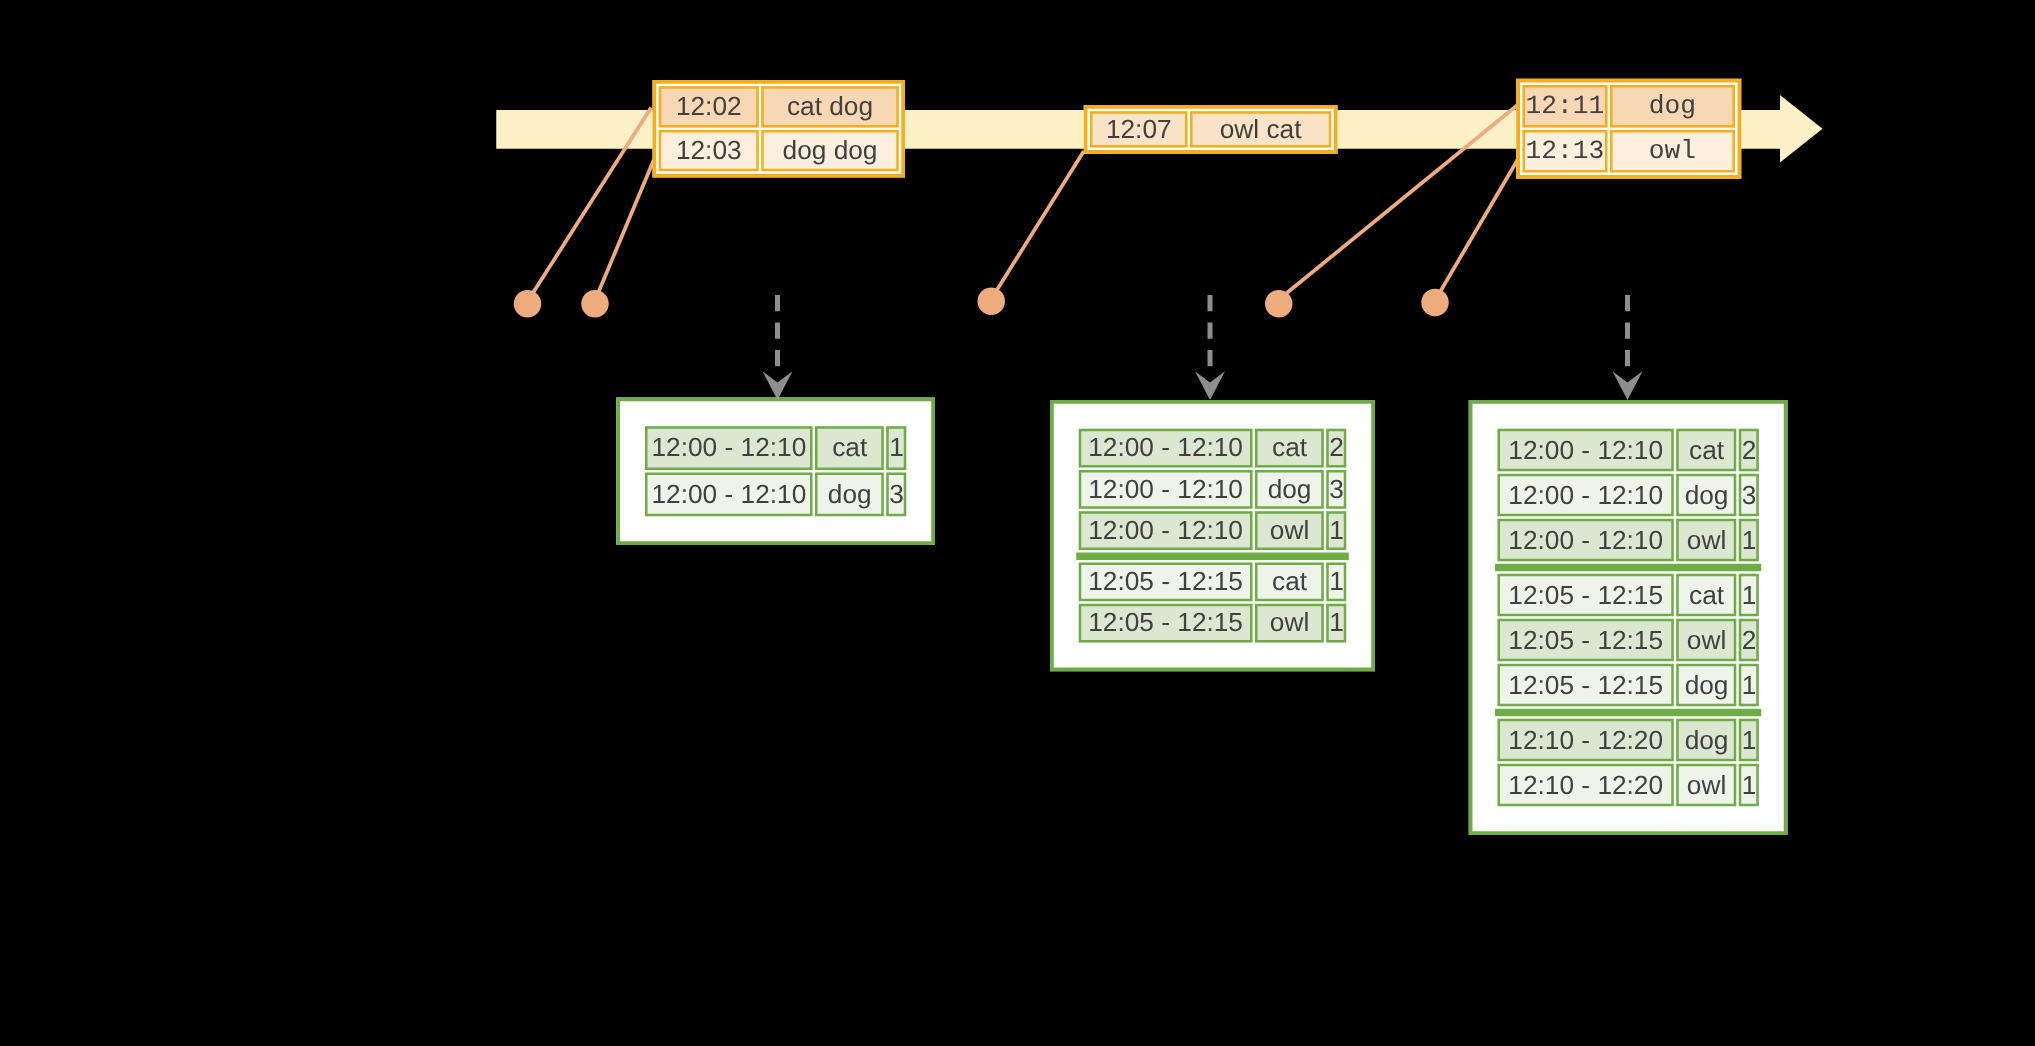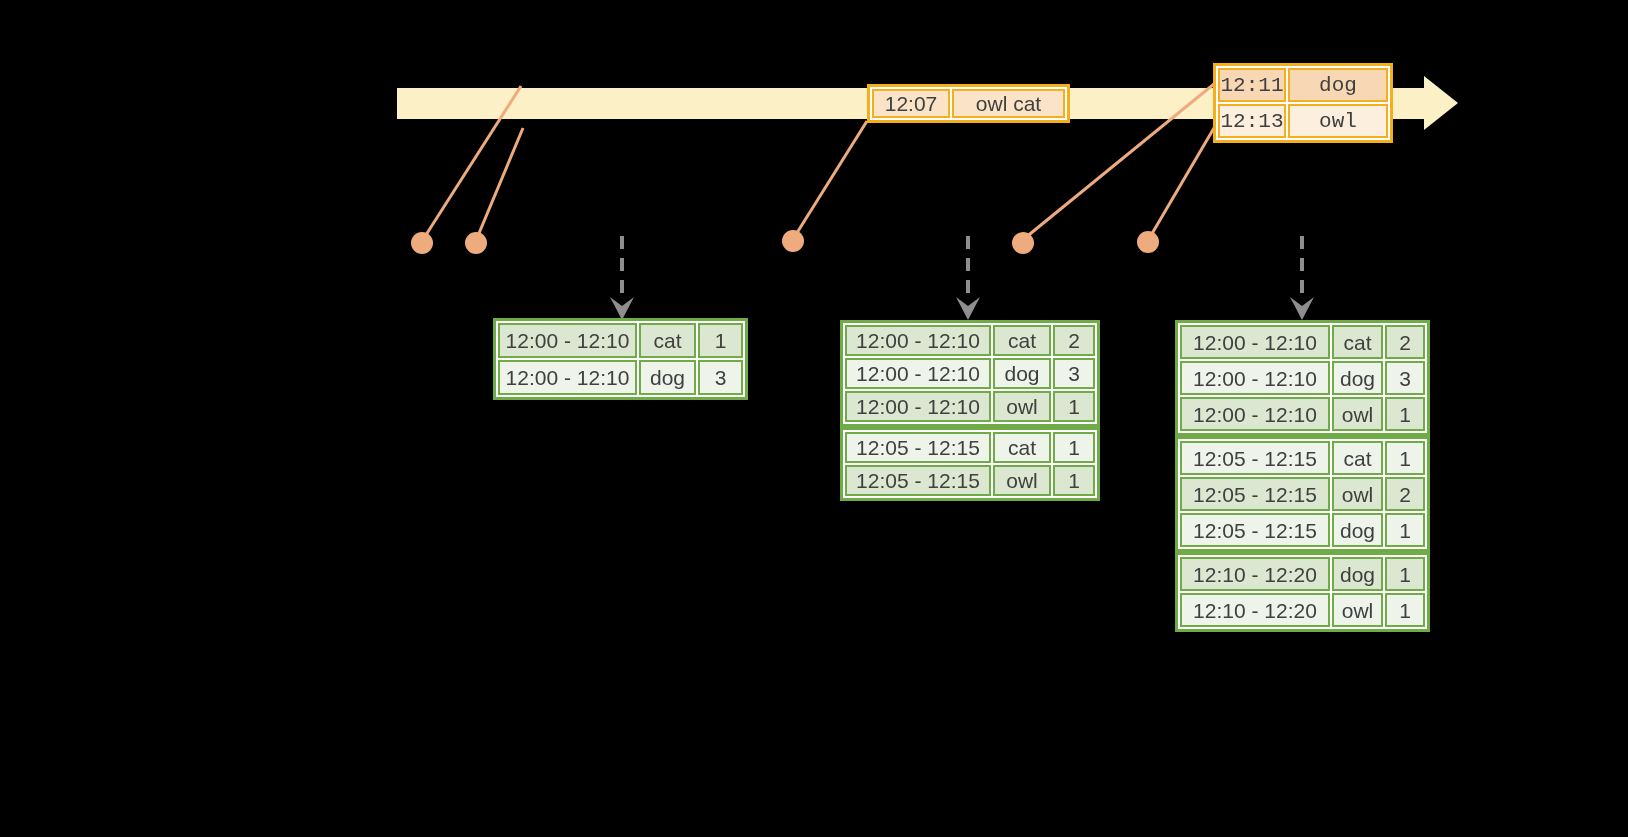--- a/index.html
+++ b/index.html
@@ -30,21 +30,21 @@
   .tcell{width:var(--tw);}
   .wcell{flex:1;}
   .et1{left:522px;top:64px;width:202px;--tw:80px;} .et1 .erow{height:33px;}
   .et2{left:867px;top:84px;width:203px;--tw:78px;} .et2 .erow{height:29px;}
   .et3{left:1213px;top:63px;width:180px;font-family:Liberation Mono, monospace;--tw:68px;} .et3 .erow{height:34px;}
   .edark{background:var(--event-row-dark);}
   .elight{background:var(--event-row-light);}
   .emid{background:var(--event-row-mid);}
   
   .gtable{position:absolute;z-index:3;background:var(--cell-gap);
-          border:3px solid var(--result-border);padding:2px;
+          border:3px solid var(--result-border);padding:20px;
           display:flex;flex-direction:column;gap:2px;box-sizing:border-box;}
   .grow{display:flex;gap:2px;height:var(--rh);}
   .gtable .cell{border:2px solid var(--result-border);}
   .c1{width:var(--c1);} .c2{width:var(--c2);text-align:right;} .c3{flex:1;}
   .gsep{height:6px;margin:0 -2px;background:var(--result-border);flex:0 0 auto;}
   .gt1{left:493px;top:318px;width:255px;--rh:35px;--c1:139px;--c2:57px;}
   .gt2{left:840px;top:320px;width:260px;--rh:31px;--c1:146px;--c2:58px;}
   .gt3{left:1175px;top:320px;width:255px;--rh:34px;--c1:150px;--c2:51px;}
   .gdark{background:var(--result-row-dark);}
   .glight{background:var(--result-row-light);}
@@ -69,20 +69,30 @@
     <circle class="dot" cx="1023" cy="243" r="11"></circle>
     <circle class="dot" cx="1148" cy="242" r="11"></circle>
     <line class="dash" x1="622" y1="236" x2="622" y2="298"></line>
     <polygon class="dhead" points="610,297 622,306 634,297 622,320"></polygon>
     <line class="dash" x1="968" y1="236" x2="968" y2="298"></line>
     <polygon class="dhead" points="956,297 968,306 980,297 968,320"></polygon>
     <line class="dash" x1="1302" y1="236" x2="1302" y2="298"></line>
     <polygon class="dhead" points="1290,297 1302,306 1314,297 1302,320"></polygon>
   </svg>
 
+  <div class="etable et1">
+    <div class="erow">
+      <div class="cell tcell edark">12:02</div>
+      <div class="cell wcell edark">cat dog</div>
+    </div>
+    <div class="erow">
+      <div class="cell tcell elight">12:03</div>
+      <div class="cell wcell elight">dog dog</div>
+    </div>
+  </div>
 
   <div class="etable et2">
     <div class="erow">
       <div class="cell tcell emid">12:07</div>
       <div class="cell wcell emid">owl cat</div>
     </div>
   </div>
 
   <div class="etable et3">
     <div class="erow">

